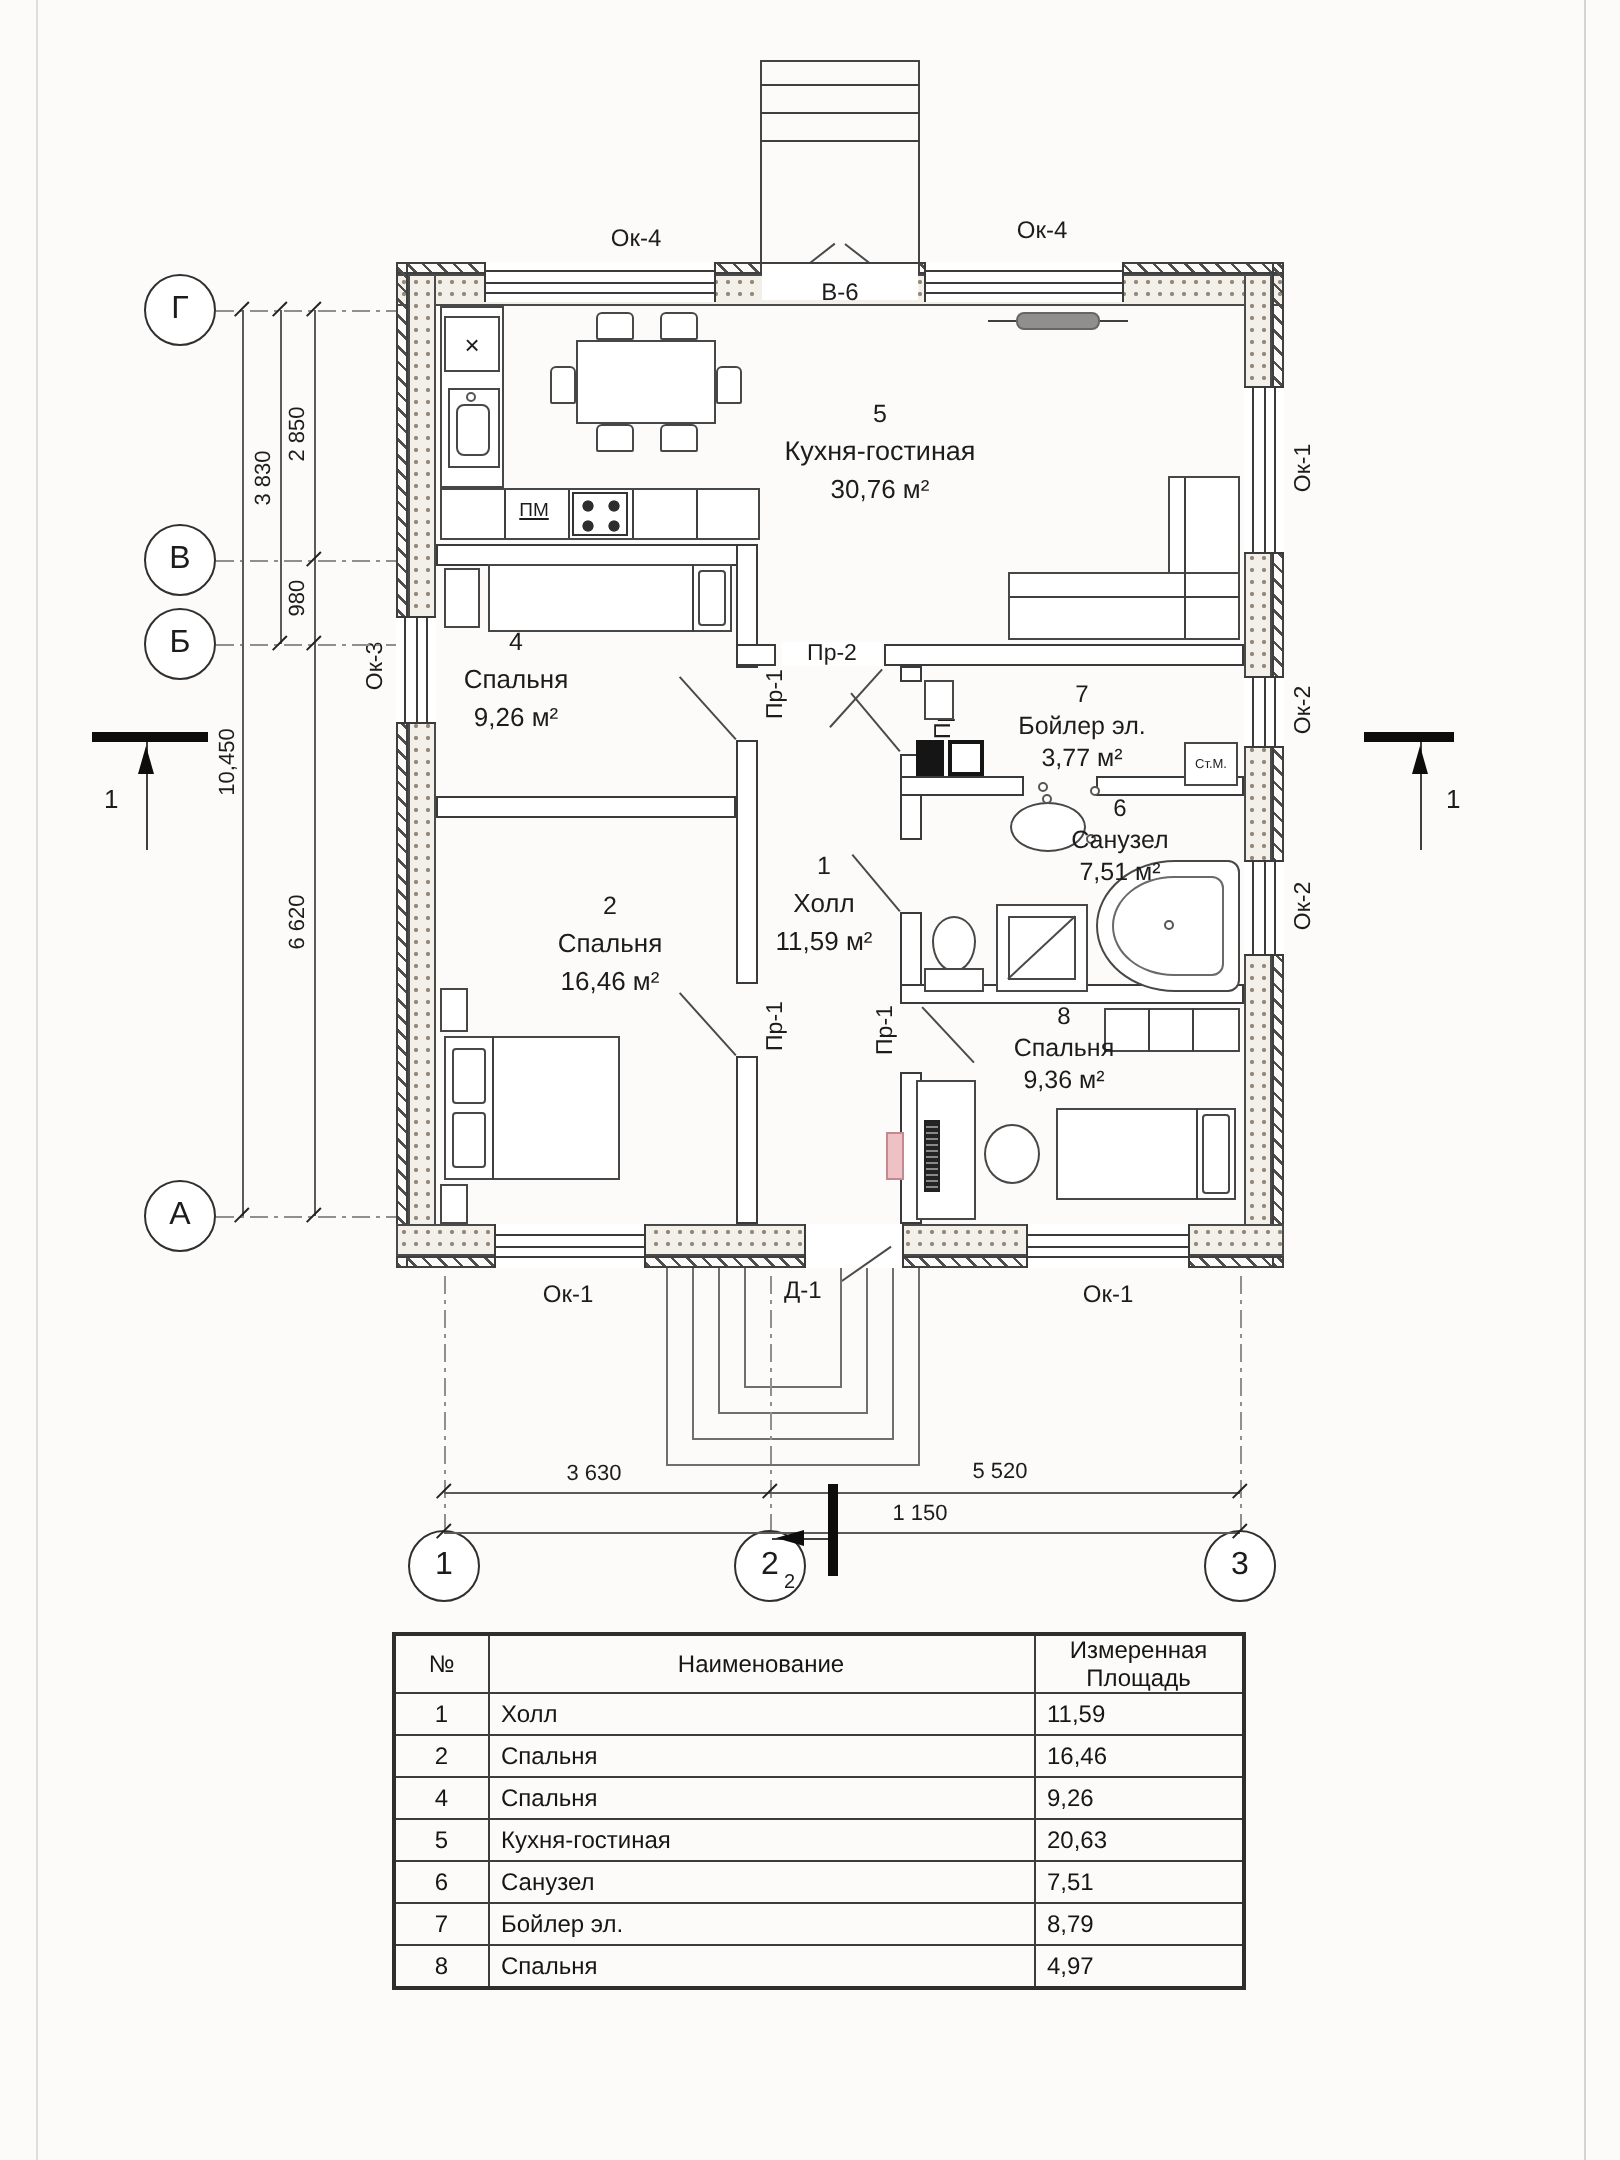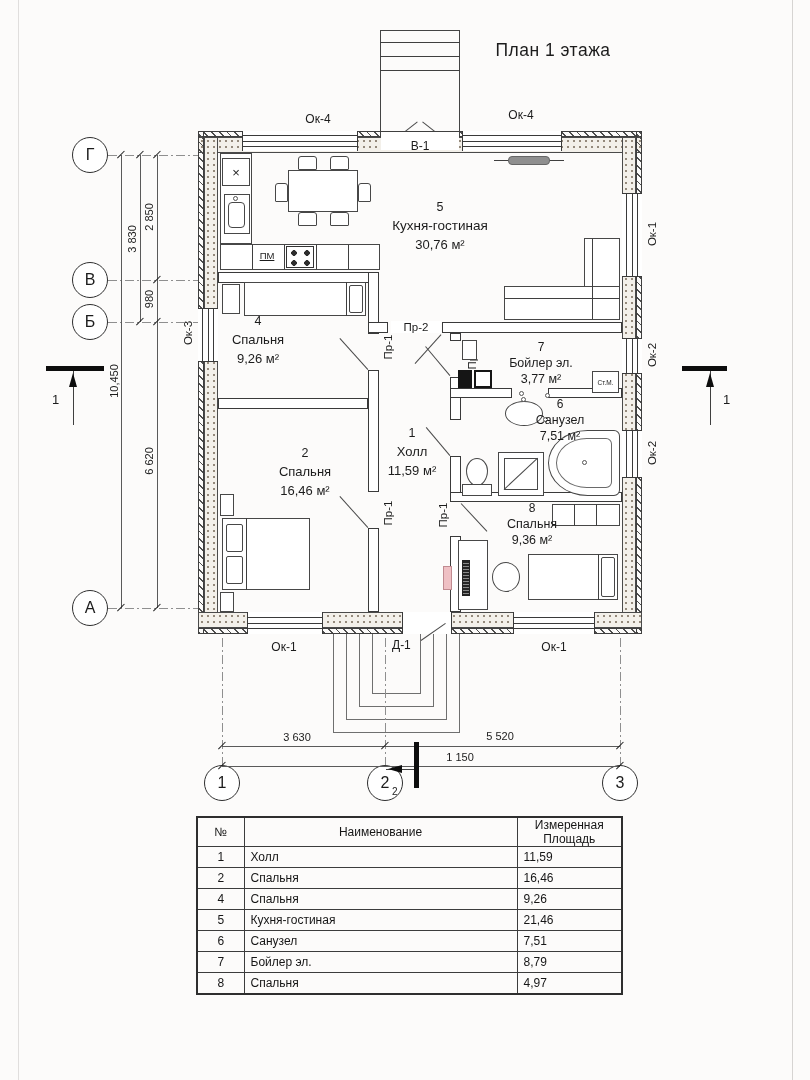--- a/index.html
+++ b/index.html
@@ -45,21 +45,20 @@
   .areas .tot{font-size:15px;font-weight:bold;height:23px;}
 </style>
 </head>
 <body>
 
 <div class="page">
 
   <div class="a" style="left:18px;top:0;width:1px;height:1080px;background:#e0dedd;"></div>
   <div class="a" style="left:792px;top:0;width:1px;height:1080px;background:#d6d4d2;"></div>
 
-  <div class="a lab cen" style="left:468px;top:40px;width:170px;font-size:17.5px;letter-spacing:.5px;">План 1 этажа</div>
 
   <div class="a" style="left:380px;top:30px;width:80px;height:121px;border:1.2px solid #444;border-bottom:none;"></div>
   <div class="a ln" style="left:380px;top:42px;width:80px;height:1px;"></div>
   <div class="a ln" style="left:380px;top:56px;width:80px;height:1px;"></div>
   <div class="a ln" style="left:380px;top:70px;width:80px;height:1px;"></div>
   <div class="a dl" style="left:382px;top:149px;width:45px;transform:rotate(-38deg);"></div>
   <div class="a dl" style="left:458px;top:149px;width:45px;transform:rotate(-142deg);"></div>
 
   <div class="a hatch" style="left:198px;top:131px;width:444px;height:6px;"></div>
   <div class="a stip" style="left:198px;top:137px;width:444px;height:16px;"></div>
@@ -108,21 +107,21 @@
     </div>
   <div class="a gap" style="left:402px;top:612px;width:50px;height:22px;"></div>
   <div class="a win" style="left:513px;top:612px;width:82px;height:22px;">
       <i></i>
       <i></i>
       <i></i>
     </div>
 
   <div class="a lab cen" style="left:288px;top:112px;width:60px;">Ок-4</div>
   <div class="a lab cen" style="left:491px;top:108px;width:60px;">Ок-4</div>
-  <div class="a lab cen" style="left:398px;top:139px;width:44px;">В-1</div>
+  <div class="a lab cen" style="left:398px;top:139px;width:44px;">В-6</div>
   <div class="a lab cen rot" style="left:158px;top:327px;width:60px;font-size:11.5px;">Ок-3</div>
   <div class="a lab cen rot" style="left:622px;top:228px;width:60px;font-size:11.5px;">Ок-1</div>
   <div class="a lab cen rot" style="left:622px;top:349px;width:60px;font-size:11.5px;">Ок-2</div>
   <div class="a lab cen rot" style="left:622px;top:447px;width:60px;font-size:11.5px;">Ок-2</div>
   <div class="a lab cen" style="left:254px;top:640px;width:60px;">Ок-1</div>
   <div class="a lab cen" style="left:524px;top:640px;width:60px;">Ок-1</div>
   <div class="a lab" style="left:392px;top:638px;">Д-1</div>
   <div class="a dl" style="left:421px;top:640px;width:30px;transform:rotate(-35deg);"></div>
 
   <div class="a iw" style="left:218px;top:272px;width:161px;height:11px;"></div>
@@ -362,21 +361,21 @@
         <td>16,46</td>
       </tr>
       <tr>
         <td class="c">4</td>
         <td>Спальня</td>
         <td>9,26</td>
       </tr>
       <tr>
         <td class="c">5</td>
         <td>Кухня-гостиная</td>
-        <td>21,46</td>
+        <td>20,63</td>
       </tr>
       <tr>
         <td class="c">6</td>
         <td>Санузел</td>
         <td>7,51</td>
       </tr>
       <tr>
         <td class="c">7</td>
         <td>Бойлер эл.</td>
         <td>8,79</td>

